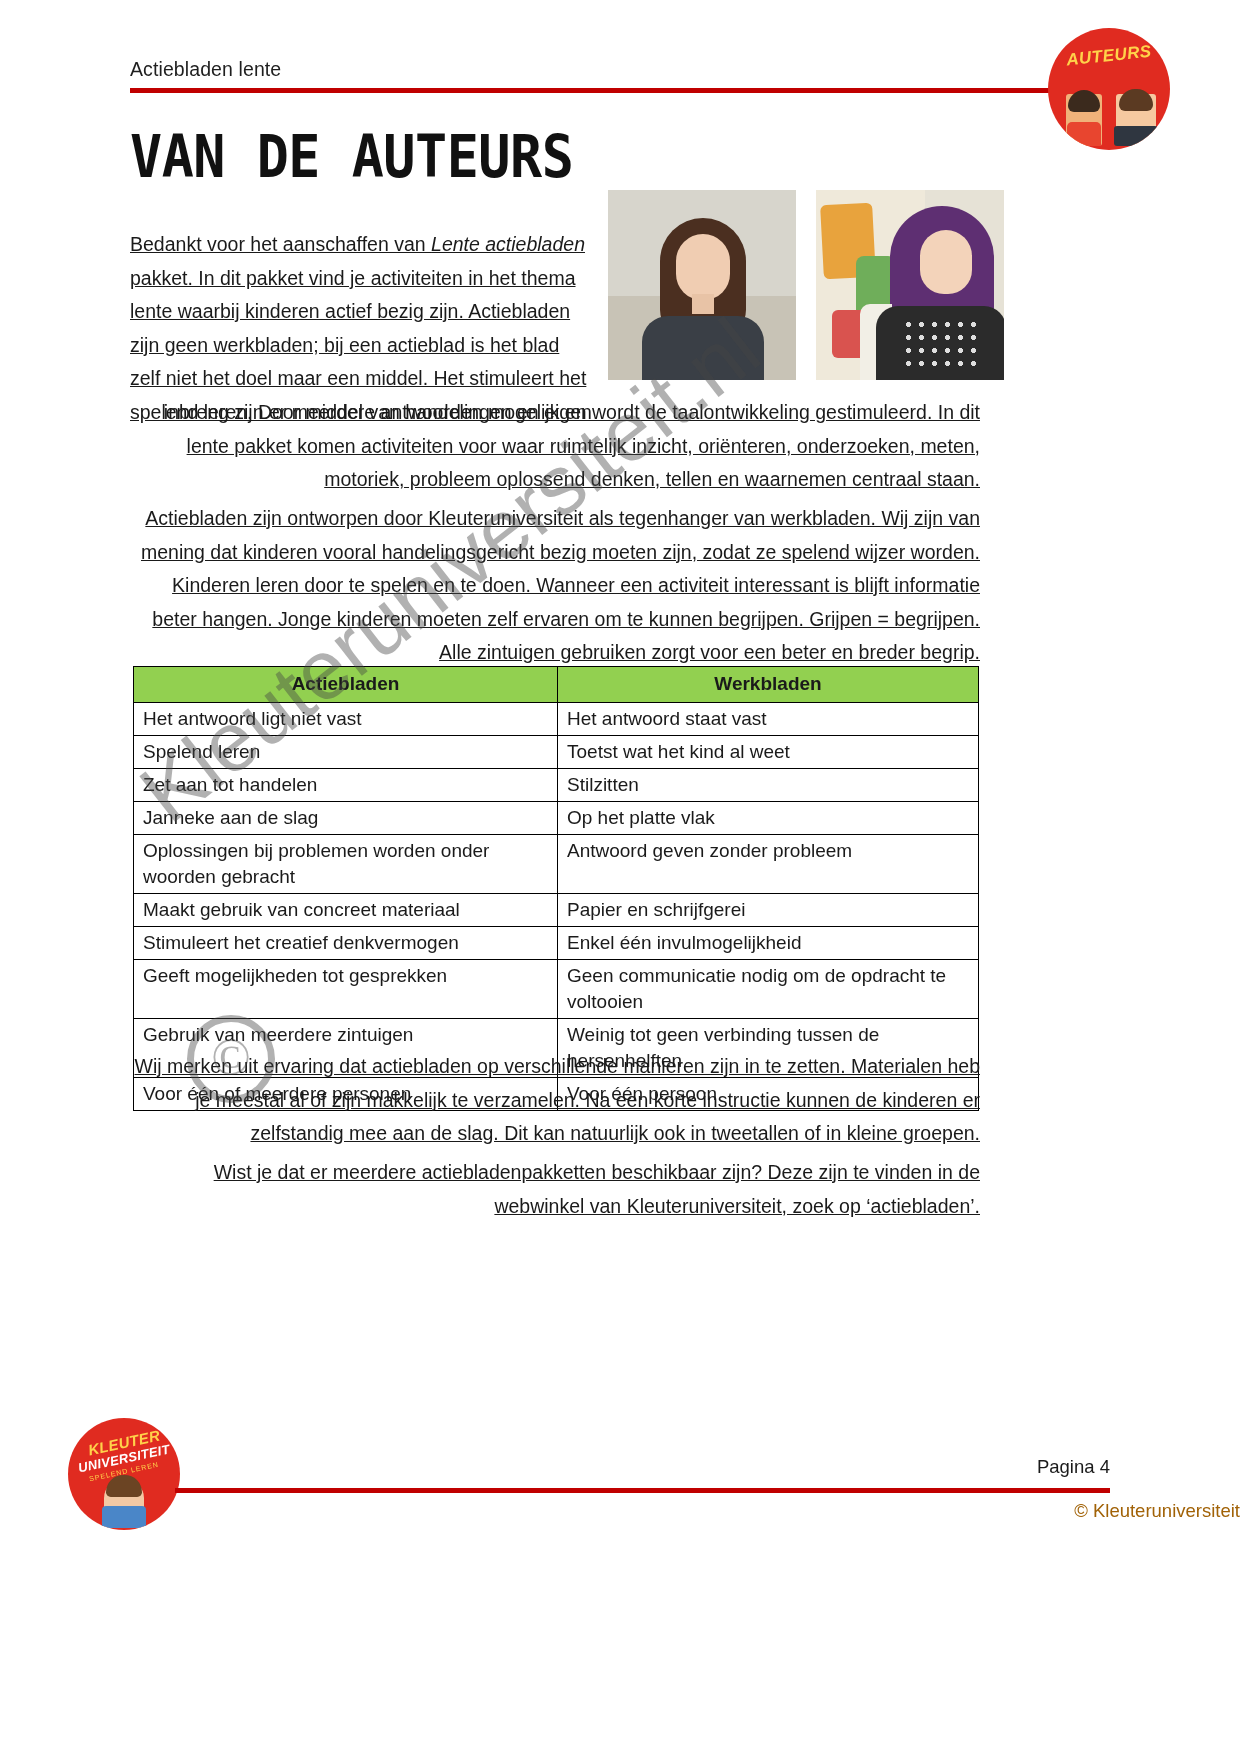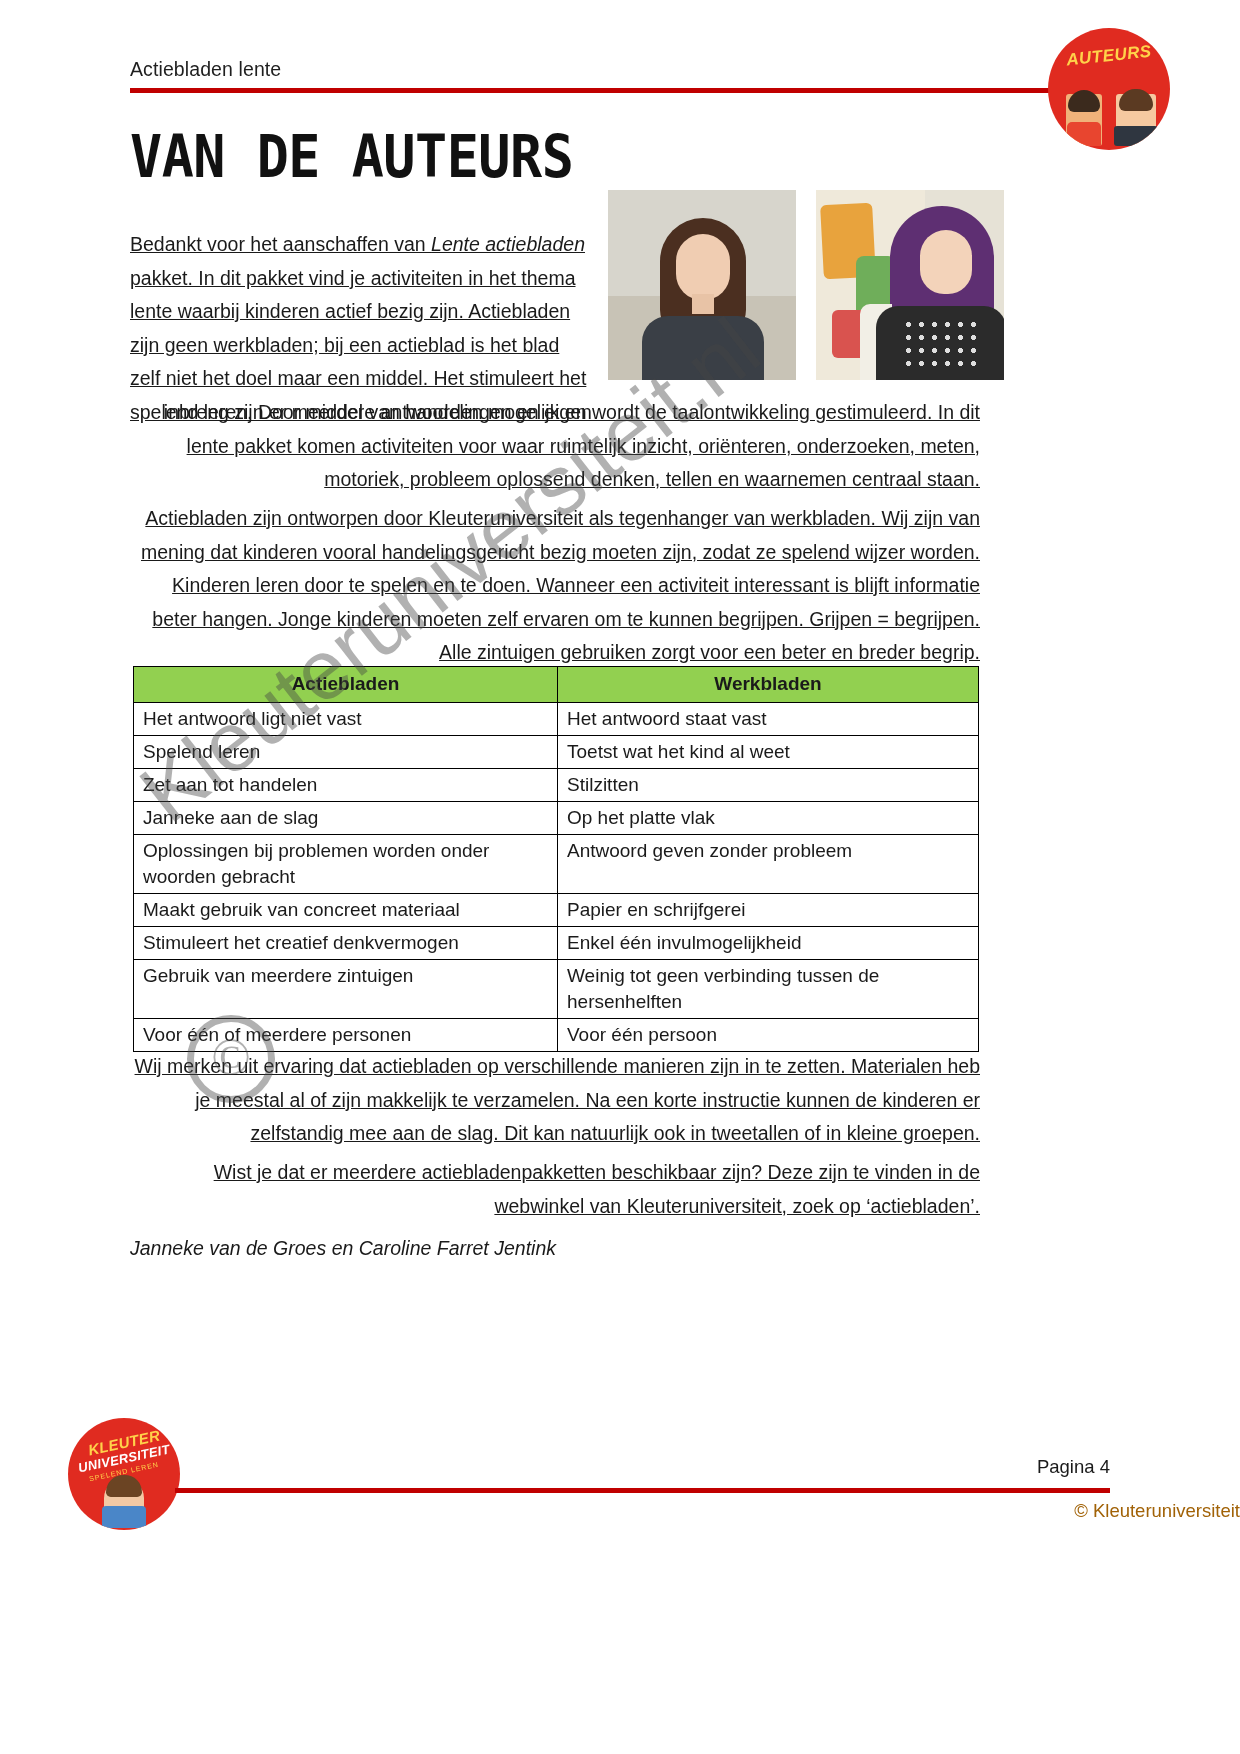--- a/index.html
+++ b/index.html
@@ -387,39 +387,42 @@
         </tr>
       <tr>
           <td>Maakt gebruik van concreet materiaal</td>
           <td>Papier en schrijfgerei</td>
         </tr>
       <tr>
           <td>Stimuleert het creatief denkvermogen</td>
           <td>Enkel één invulmogelijkheid</td>
         </tr>
       <tr>
+          <td>Geeft mogelijkheden tot gesprekken</td>
+          <td>Geen communicatie nodig om de opdracht te voltooien</td>
+        </tr>
+      <tr>
           <td>Gebruik van meerdere zintuigen</td>
           <td>Weinig tot geen verbinding tussen de hersenhelften</td>
         </tr>
       <tr>
           <td>Voor één of meerdere personen</td>
           <td>Voor één persoon</td>
         </tr>
     </tbody>
   </table>
 
   <div class="flow after-1">
     <p class="para tight">Wij merken uit ervaring dat actiebladen op verschillende manieren zijn in te zetten. Materialen heb je meestal al of zijn makkelijk te verzamelen. Na een korte instructie kunnen de kinderen er zelfstandig mee aan de slag. Dit kan natuurlijk ook in tweetallen of in kleine groepen.</p>
   </div>
 
   <div class="flow after-2">
     <p class="para tight">Wist je dat er meerdere actiebladenpakketten beschikbaar zijn? Deze zijn te vinden in de webwinkel van Kleuteruniversiteit, zoek op ‘actiebladen’.</p>
   </div>
 
-  <div class="sig">Janneke van de Groes en Caroline Farret Jentink</div>
 
   <div class="watermark">
     <div class="wm-text">Kleuteruniversiteit.nl</div>
     <div class="wm-c">©</div>
   </div>
 
   <div class="footer-logo">
     <div class="fl-l1">KLEUTER</div>
     <div class="fl-l2">UNIVERSITEIT</div>
     <div class="fl-sub">SPELEND LEREN</div>

